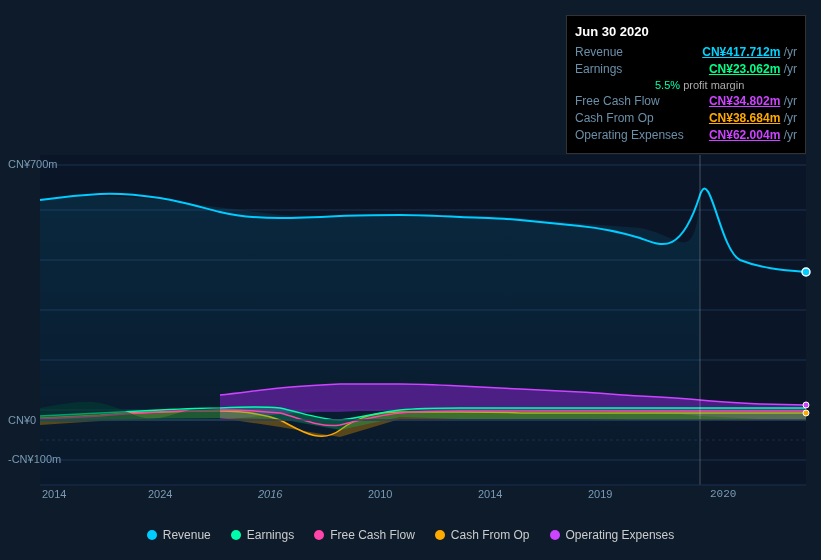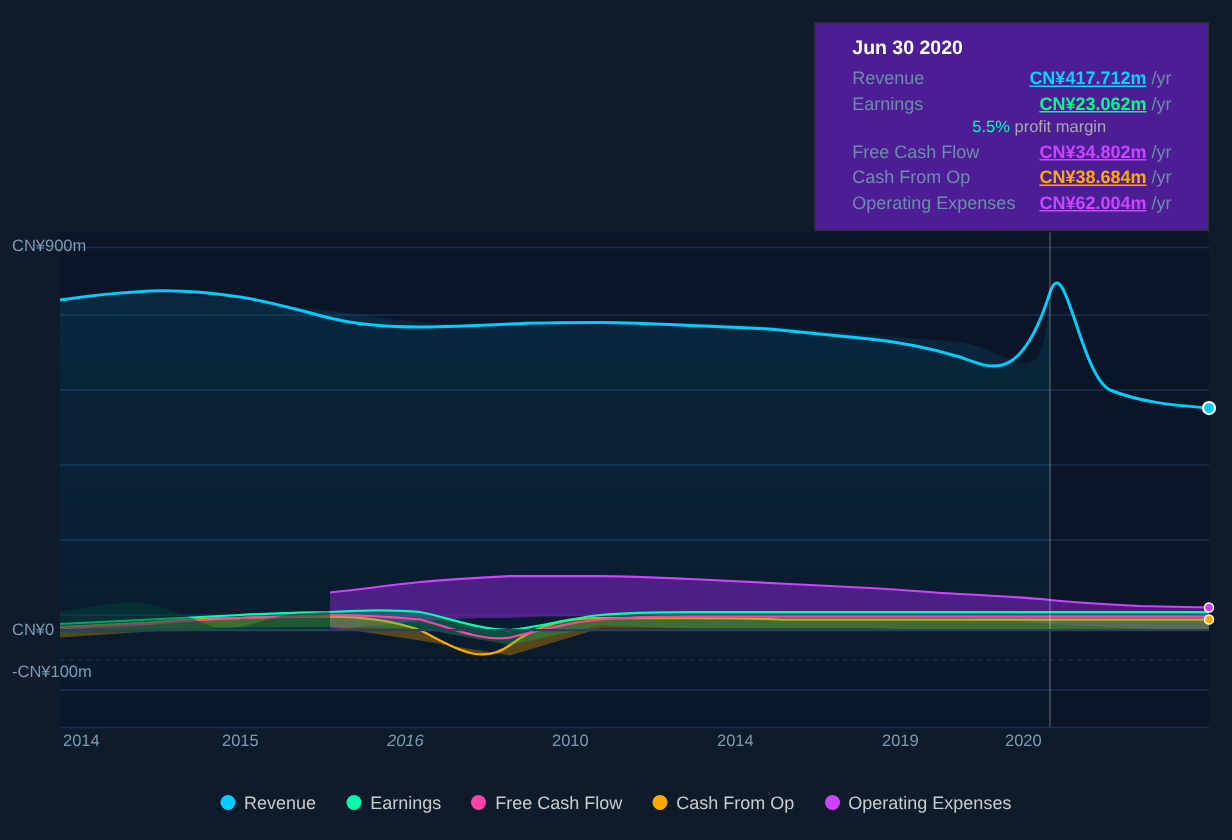--- a/index.html
+++ b/index.html
@@ -17,23 +17,23 @@
       height: 560px;
       position: relative;
       background: #0d1b2a;
     }
 
     
     .tooltip-box {
       position: absolute;
       top: 15px;
       right: 15px;
-      background: #4c1d95;
+      background: #000000;
       border: 1px solid #333;
-      padding: 8px 24px;
+      padding: 8px 8px;
       z-index: 10;
       min-width: 240px;
       margin-left: 36px;
     }
 
     .tooltip-date {
       color: #fff;
       font-size: 13px;
       font-weight: bold;
       margin-bottom: 6px;
@@ -217,31 +217,31 @@
     <circle cx="806" cy="272" r="4" fill="#00ccff" stroke="#fff" stroke-width="1.5"></circle>
 
     <circle cx="806" cy="405" r="3" fill="#cc44ff" stroke="#fff" stroke-width="1"></circle>
     <circle cx="806" cy="413" r="3" fill="#ffaa00" stroke="#fff" stroke-width="1"></circle>
 
     <line x1="40" y1="420" x2="806" y2="420" stroke="#2a4060" stroke-width="1.5"></line>
 
     <line x1="40" y1="485" x2="806" y2="485" stroke="#1a3050" stroke-width="1"></line>
   </svg>
 
-  <div class="y-label" style="top: 158px;">CN¥900m</div>
+  <div class="y-label" style="top: 158px;">CN¥700m</div>
   <div class="y-label" style="top: 414px;">CN¥0</div>
-  <div class="y-label" style="top: 442px;">-CN¥100m</div>
+  <div class="y-label" style="top: 453px;">-CN¥100m</div>
 
   <div class="x-label" style="left: 42px;">2014</div>
-  <div class="x-label" style="left: 148px;">2015</div>
+  <div class="x-label" style="left: 148px;">2024</div>
   <div class="x-label" style="left: 258px; font-style: italic;">2016</div>
   <div class="x-label" style="left: 368px;">2010</div>
   <div class="x-label" style="left: 478px;">2014</div>
   <div class="x-label" style="left: 588px; text-align: right;">2019</div>
-  <div class="x-label" style="left: 670px;">2020</div>
+  <div class="x-label" style="left: 710px; font-family: Liberation Mono, monospace;">2020</div>
 
   <div class="tooltip-box">
     <div class="tooltip-date">Jun 30 2020</div>
 
     <div class="tooltip-row">
       <span class="tooltip-label">Revenue</span>
       <span>
         <span class="tooltip-value cyan">CN¥417.712m</span>
         <span class="tooltip-label">/yr</span>
       </span>

